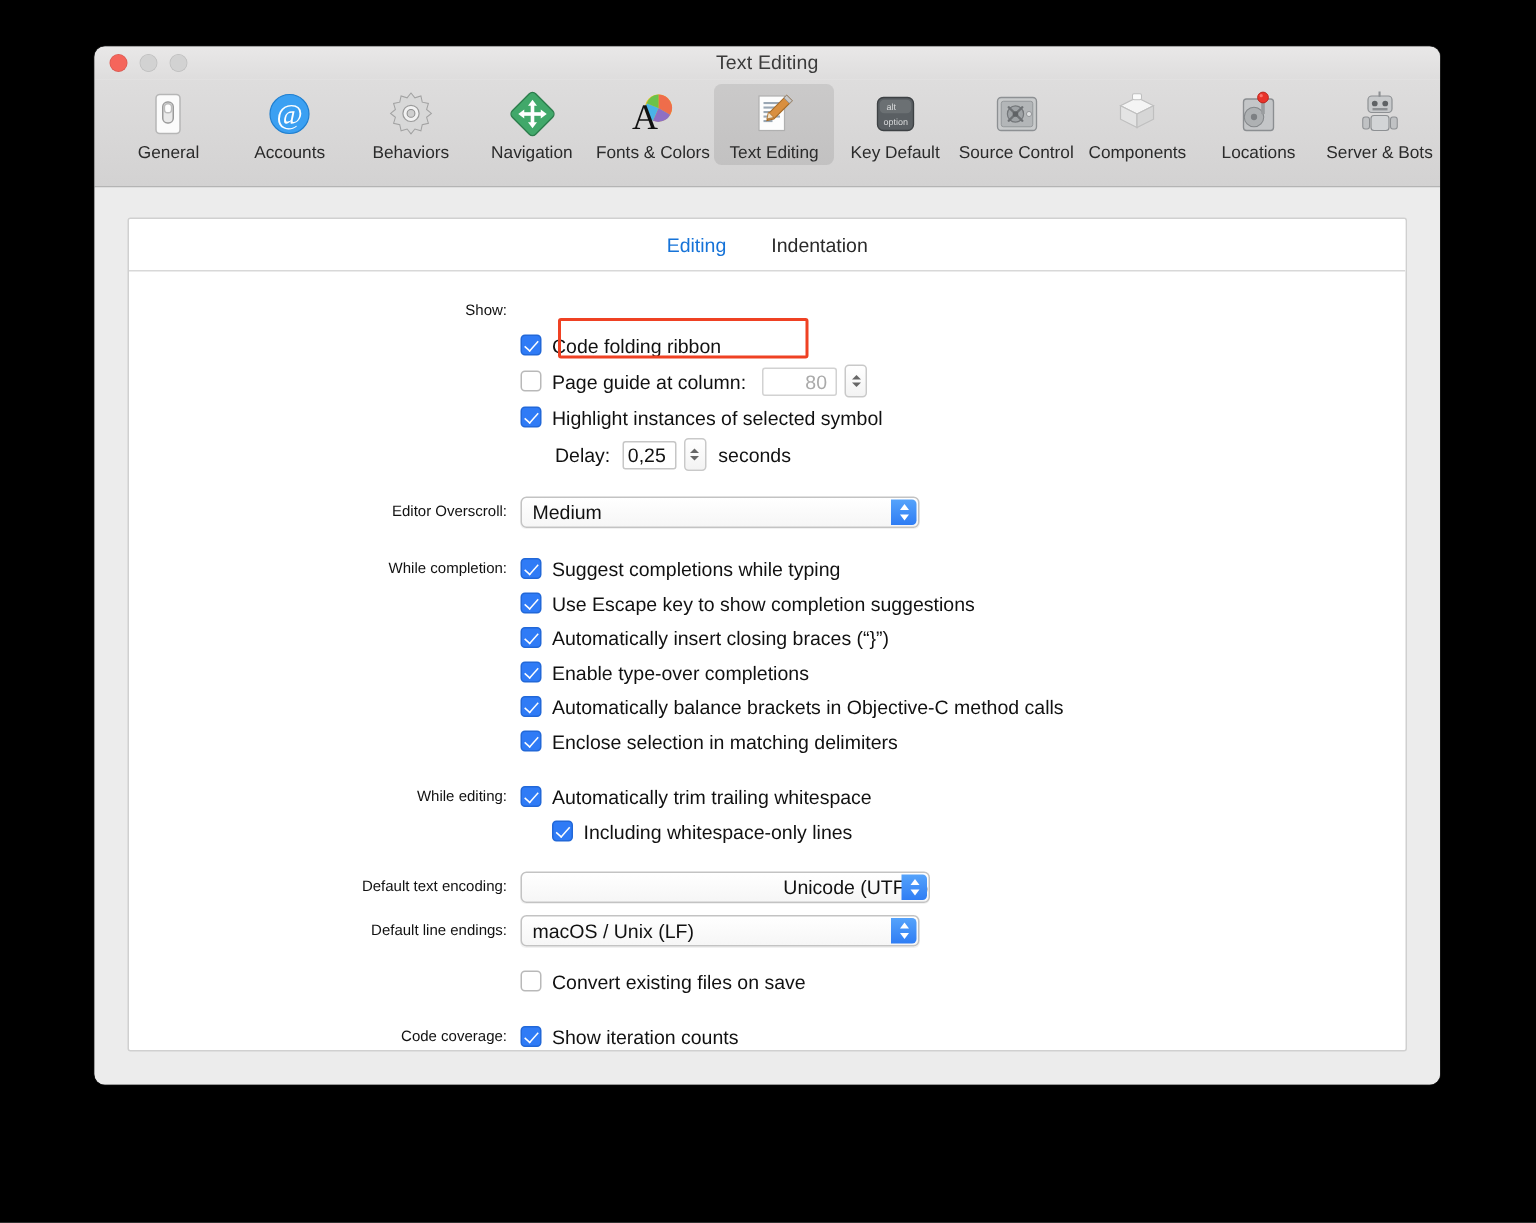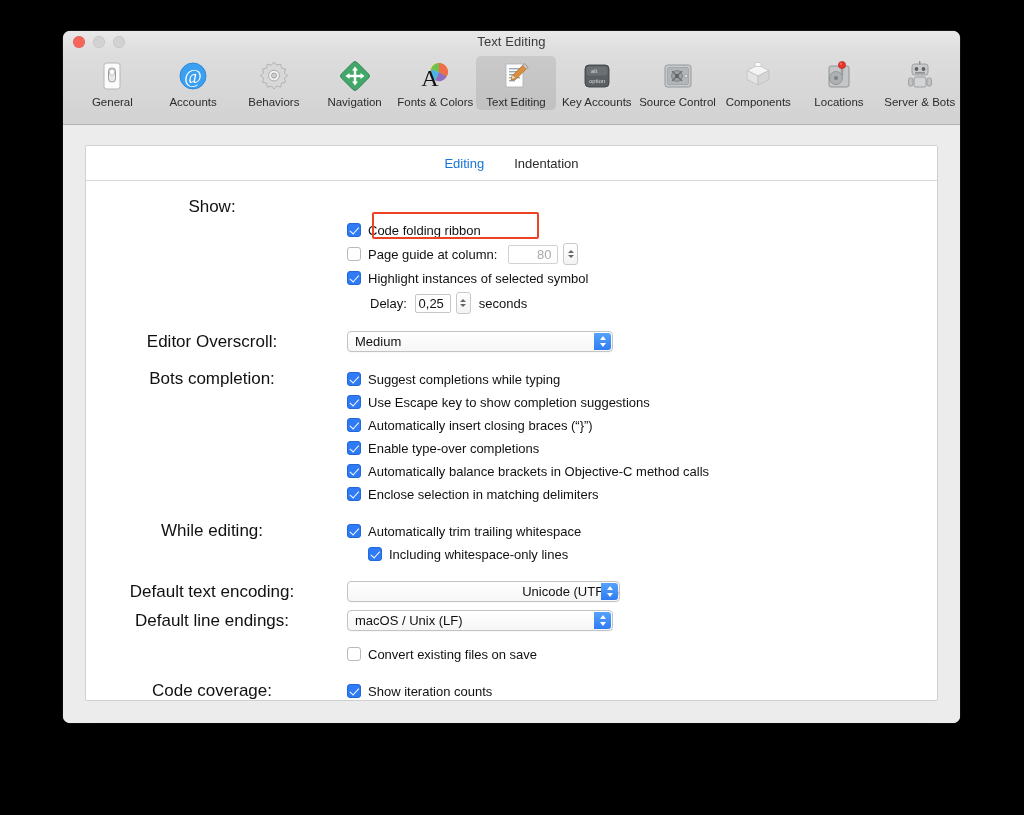--- a/index.html
+++ b/index.html
@@ -142,24 +142,24 @@
     color: #131313;
   }
   .row {
     display: flex;
     align-items: center;
     margin-bottom: 3px;
     min-height: 20px;
   }
   .lbl {
     width: 261px;
-    text-align: center;
+    text-align: right;
     padding-right: 9px;
     box-sizing: border-box;
-    font-size: 17px;
+    font-size: 10px;
     color: #111111;
     white-space: nowrap;
     flex: 0 0 auto;
   }
   .ctl { display: flex; align-items: center; flex: 1 1 auto; }
 
   
   .cb {
     width: 14px; height: 14px;
     border-radius: 3px;
@@ -366,21 +366,21 @@
         <span class="tblabel">Text Editing</span>
       </div>
 
       <div class="tbitem">
         <svg class="tbicon" viewBox="0 0 34 34">
           <rect x="5" y="6" width="24" height="22" rx="4" fill="#5a5f63" stroke="#3d4144" stroke-width="0.9"></rect>
           <rect x="6.5" y="7.5" width="21" height="9" rx="3" fill="#6b7073"></rect>
           <text x="11" y="14" font-family="Liberation Sans, sans-serif" font-size="6" fill="#d8dadb">alt</text>
           <text x="9" y="24" font-family="Liberation Sans, sans-serif" font-size="6" fill="#d8dadb">option</text>
         </svg>
-        <span class="tblabel">Key Accounts</span>
+        <span class="tblabel">Key Default</span>
       </div>
 
       <div class="tbitem">
         <svg class="tbicon" viewBox="0 0 34 34">
           <rect x="4" y="6" width="26" height="22" rx="2.5" fill="#c9cbcc" stroke="#8d9093" stroke-width="0.9"></rect>
           <rect x="6.5" y="8.5" width="21" height="17" rx="1.5" fill="#b3b6b8" stroke="#909396" stroke-width="0.6"></rect>
           <circle cx="16" cy="17" r="5.4" fill="#9fa3a6" stroke="#74777a" stroke-width="0.8"></circle>
           <g stroke="#6e7174" stroke-width="1.6" stroke-linecap="round">
             <line x1="16" y1="17" x2="11.5" y2="12.5"></line>
             <line x1="16" y1="17" x2="20.5" y2="12.5"></line>
@@ -498,21 +498,21 @@
                     <span class="up"></span>
                     <span class="dn"></span>
                   </span>
               </span>
             </div>
           </div>
 
           <div class="gap-lg"></div>
 
           <div class="row">
-            <div class="lbl">Bots completion:</div>
+            <div class="lbl">While completion:</div>
             <div class="ctl">
               <span class="cb on"></span>
               <span class="cbtext">Suggest completions while typing</span>
             </div>
           </div>
           <div class="row">
             <div class="lbl"></div>
             <div class="ctl">
               <span class="cb on"></span>
               <span class="cbtext">Use Escape key to show completion suggestions</span>

